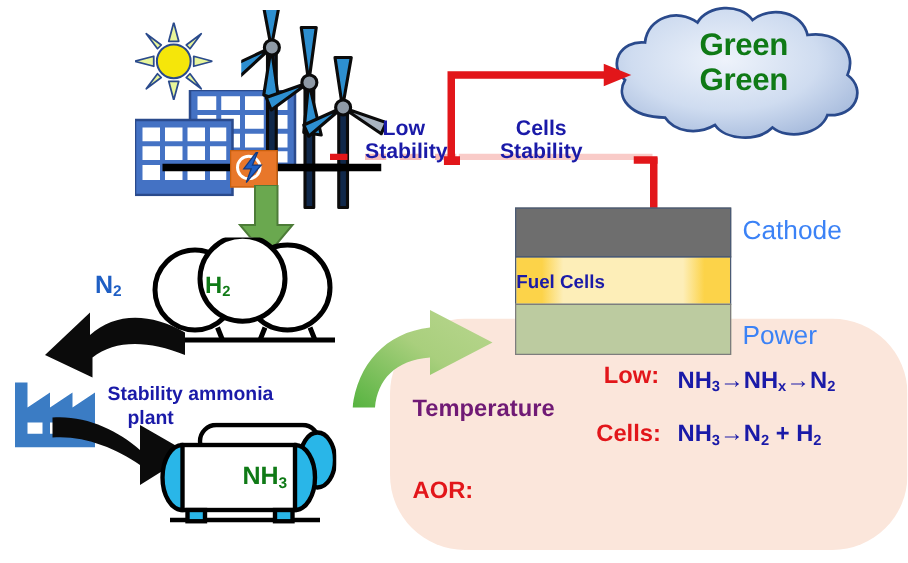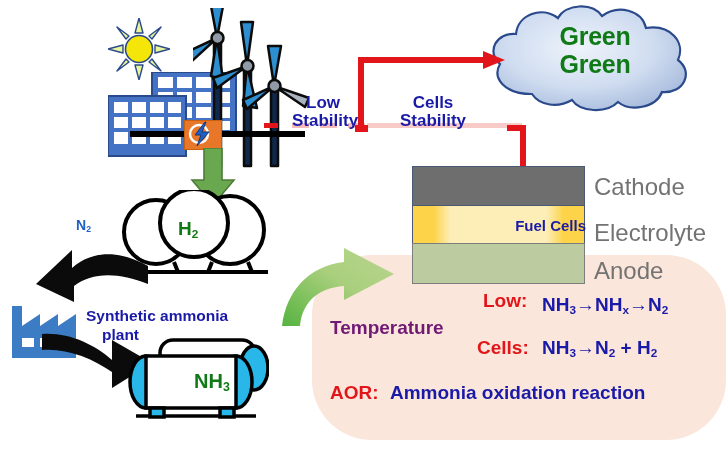--- a/index.html
+++ b/index.html
@@ -60,24 +60,24 @@
   #stack{left:412px;top:166px;width:173px;height:118px;}
   .layer{position:absolute;left:0;width:173px;box-sizing:border-box;}
   #lay-cathode{top:0;height:40px;background:#6e6e6e;border:1.5px solid #4a5a74;}
   #lay-electrolyte{
     top:39px;height:39px;
     background:linear-gradient(to right,#fcd349 0%,#fcd349 12%,#fdeeb8 22%,#fdeeb8 78%,#fcd349 88%,#fcd349 100%);
     border:1.5px solid #4a5a74;
   }
   #lay-anode{top:77px;height:41px;background:#bccba0;border:1.5px solid #7d7d7d;}
   #fuelcells-label{
-    position:absolute;left:0;top:11px;width:173px;text-align:right;
+    position:absolute;left:0;top:11px;width:173px;text-align:left;
     font-size:15px;font-weight:bold;color:#1a1aa8;
   }
-  .stack-lbl{font-size:24px;color:#737373;}
+  .stack-lbl{font-size:21px;color:#3b82f6;}
 
   
   #tanks{left:108px;top:190px;width:170px;height:90px;}
   #factory{left:10px;top:296px;width:75px;height:62px;}
   #nh3tank{left:124px;top:338px;width:145px;height:85px;}
   #arrow-n2{left:30px;top:228px;width:120px;height:75px;}
   #arrow-nh3{left:40px;top:330px;width:115px;height:62px;}
 
   
   #green-curve{left:282px;top:248px;width:115px;height:80px;}
@@ -235,47 +235,46 @@
   </div>
 
   <div class="abs" id="stack">
     <div class="layer" id="lay-cathode"></div>
     <div class="layer" id="lay-electrolyte">
       <div id="fuelcells-label">Fuel Cells</div>
     </div>
     <div class="layer" id="lay-anode"></div>
   </div>
   <div class="t stack-lbl" style="left:594px;top:174px;">Cathode</div>
-  <div class="t stack-lbl" style="left:594px;top:220px;">Electrolyte</div>
-  <div class="t stack-lbl" style="left:594px;top:258px;">Anode</div>
+  <div class="t stack-lbl" style="left:594px;top:258px;">Power</div>
 
   <div class="abs" id="tanks">
     <svg width="170" height="90" viewBox="0 0 170 90">
       <g stroke="#000" stroke-width="4" fill="#ffffff">
         <circle cx="122" cy="40" r="34"></circle>
         <circle cx="48" cy="42" r="32"></circle>
         <circle cx="86" cy="33" r="34"></circle>
       </g>
       <g stroke="#000" stroke-width="4" fill="none">
         <path d="M18 82 L160 82"></path>
         <path d="M30 72 L26 82 M66 72 L70 82"></path>
         <path d="M104 72 L100 82 M140 72 L144 82"></path>
       </g>
     </svg>
   </div>
-  <div class="t bold green" style="left:178px;top:219px;font-size:19px;">
+  <div class="t bold green" style="left:164px;top:219px;font-size:19px;">
     <span>H</span><sub>2</sub>
   </div>
 
   <div class="abs" id="arrow-n2">
     <svg width="120" height="75" viewBox="0 0 120 75">
       <path d="M118 38 C90 22 62 22 42 40 L42 22 L6 56 L44 74 L44 58 C62 44 88 44 118 56 Z" fill="#0b0b0b"></path>
     </svg>
   </div>
-  <div class="t bold blue-lbl" style="left:76px;top:218px;font-size:14px;">
+  <div class="t bold blue-lbl" style="left:76px;top:218px;font-size:20px;">
     <span>N</span><sub>2</sub>
   </div>
 
   <div class="abs" id="factory">
     <svg width="75" height="62" viewBox="0 0 75 62">
       <polygon points="2,62 2,10 12,10 12,30 30,18 30,30 48,18 48,30 66,18 66,62" fill="#3b7cc4"></polygon>
       <g fill="#ffffff">
         <rect x="12" y="42" width="12" height="9"></rect>
         <rect x="30" y="42" width="12" height="9"></rect>
         <rect x="48" y="42" width="12" height="9"></rect>
@@ -305,21 +304,21 @@
         <rect x="26" y="70" width="14" height="9" fill="#29b6e8"></rect>
         <rect x="96" y="70" width="14" height="9" fill="#29b6e8"></rect>
       </g>
     </svg>
   </div>
   <div class="t bold green" style="left:194px;top:371px;font-size:20px;">
     <span>NH</span><sub>3</sub>
   </div>
 
   <div class="t bold navy" style="left:86px;top:306px;font-size:15.5px;line-height:1.25;">
-    <span>Synthetic ammonia</span><br>
+    <span>Stability ammonia</span><br>
     <span style="margin-left:16px;display:inline-block;">plant</span>
   </div>
 
   <div class="abs" id="green-curve">
     <svg width="115" height="80" viewBox="0 0 115 80">
       <defs>
         <linearGradient id="gc" x1="0" y1="1" x2="1" y2="0">
           <stop offset="0%" stop-color="#56b340"></stop>
           <stop offset="55%" stop-color="#a9cf7d"></stop>
           <stop offset="100%" stop-color="#b9d68f"></stop>
@@ -332,15 +331,14 @@
 
   <div class="t bold black" style="left:330px;top:318px;font-size:19px;">Temperature</div>
 
   <div class="t bold red" style="left:483px;top:291px;font-size:19px;">Low:</div>
   <div class="t bold navy" style="left:542px;top:295px;font-size:19px;">NH<sub>3</sub>→NH<sub>x</sub>→N<sub>2</sub></div>
 
   <div class="t bold red" style="left:477px;top:338px;font-size:19px;">Cells:</div>
   <div class="t bold navy" style="left:542px;top:338px;font-size:19px;">NH<sub>3</sub>→N<sub>2</sub> + H<sub>2</sub></div>
 
   <div class="t bold red" style="left:330px;top:383px;font-size:19px;">AOR:</div>
-  <div class="t bold navy" style="left:390px;top:383px;font-size:19px;">Ammonia oxidation reaction</div>
 
 </div>
 
 </body></html>

